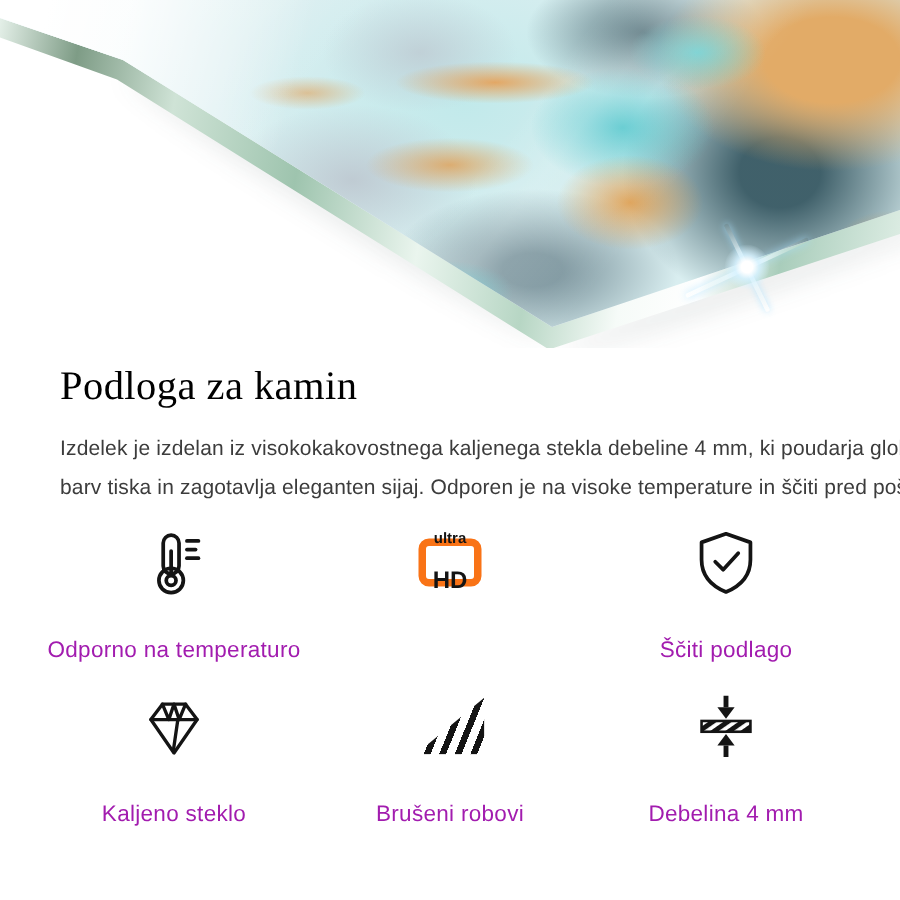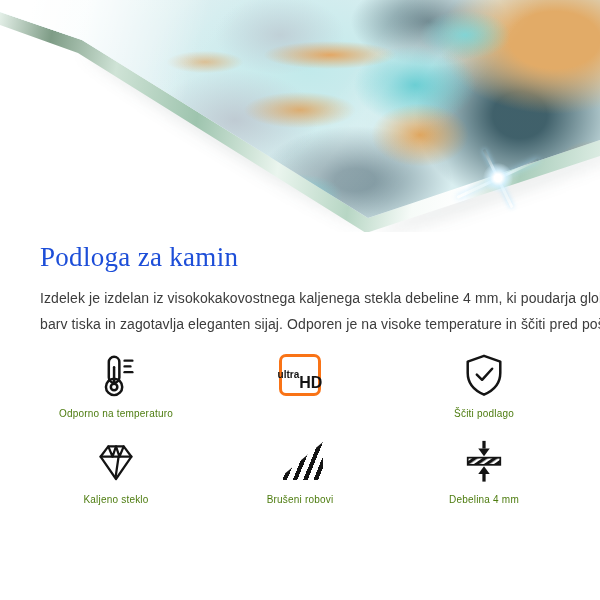--- a/index.html
+++ b/index.html
@@ -79,50 +79,50 @@
   }
 
   
   .content { padding:8px 30px 0 40px; }
   h1 {
     font-family:"Liberation Serif", serif;
     font-weight:400;
     font-size:27px;
     line-height:34px;
     letter-spacing:0.3px;
-    color:#1d4ed8;
+    color:#000000;
   }
   h1 span { display:block; }
   .desc {
     margin-top:11px;
     font-size:14px;
     line-height:26px;
     color:#3c3c3c;
     letter-spacing:0.1px;
   }
   .desc span { display:block; white-space:nowrap; }
 
   
   .features {
     margin:12px 24px 0 24px;
     display:grid;
     grid-template-columns:repeat(3, 1fr);
     row-gap:16px;
   }
   .feature { display:flex; flex-direction:column; align-items:center; }
   .icon-box { height:52px; display:flex; align-items:center; justify-content:center; }
-  .feature .label { margin-top:7px; font-size:10px; color:#4d7c0f; letter-spacing:0.2px; }
+  .feature .label { margin-top:24px; font-size:15px; color:#a21caf; letter-spacing:0.2px; }
 
   .icon-svg { display:block; }
 
   
   .uhd {
-    width:42px; height:42px;
-    border:3px solid #f97316; border-radius:7px;
-    display:flex; flex-direction:row; align-items:center; justify-content:center;
+    width:42px; height:32px;
+    border:5px solid #f97316; border-radius:7px;
+    display:flex; flex-direction:column; align-items:center; justify-content:center;
     color:#141414; line-height:1;
   }
   .uhd .t1 { font-size:10px; font-weight:700; letter-spacing:0; }
   .uhd .t2 { font-size:16px; font-weight:700; margin-top:15px; letter-spacing:0; }
 
   
   .stripes {
     width:46px; height:38px;
     background:repeating-linear-gradient(112deg, #141414 0 4.2px, rgba(0,0,0,0) 4.2px 9.6px);
     clip-path:polygon(0% 100%, 100% 0%, 100% 100%);

